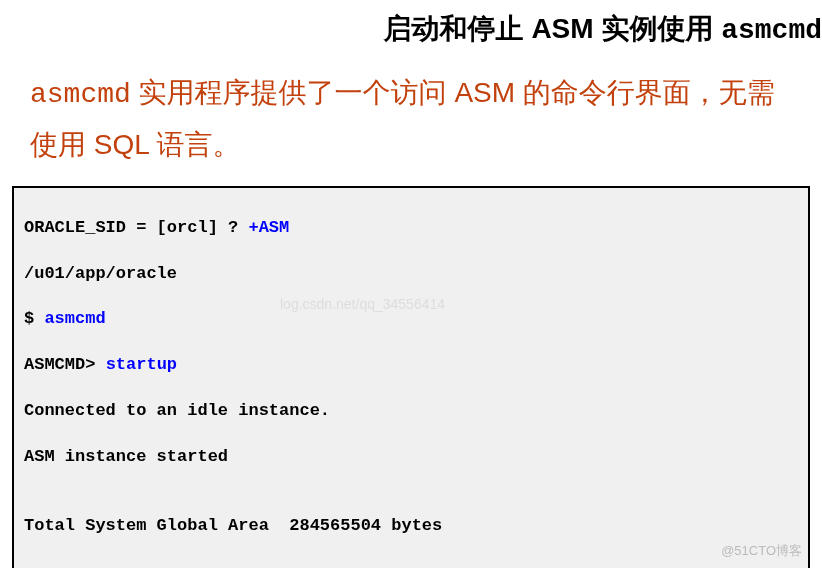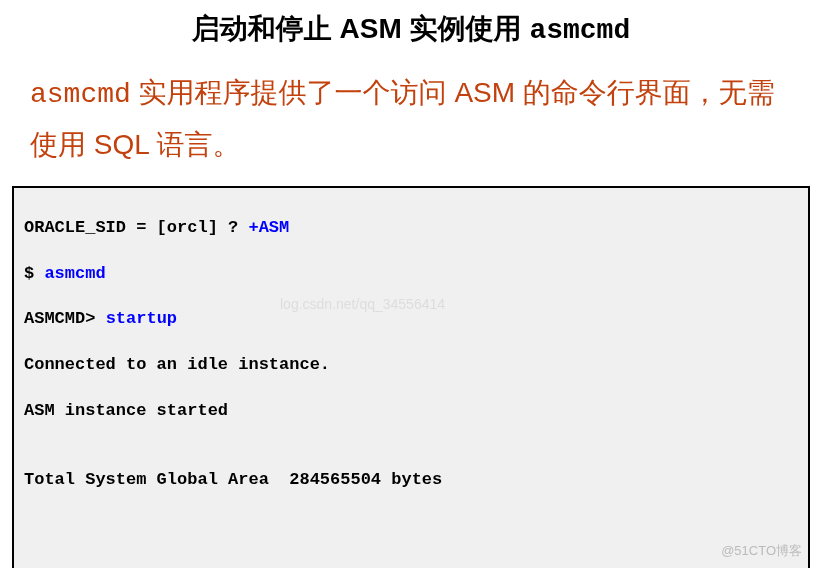--- a/index.html
+++ b/index.html
@@ -8,21 +8,21 @@
       box-sizing: border-box;
     }
     body {
       width: 822px;
       height: 568px;
       background: #ffffff;
       font-family: "Microsoft YaHei", "SimSun", Arial, sans-serif;
       position: relative;
     }
     .page-title {
-      text-align: center;
+      text-align: right;
       font-size: 28px;
       font-weight: bold;
       padding: 10px 0 20px 0;
       color: #000;
     }
     .page-title .mono {
       font-family: "Courier New", monospace;
       font-weight: bold;
     }
     .description {
@@ -78,20 +78,21 @@
 <h1 class="page-title">
   <span>启动和停止 </span><span>ASM</span><span> 实例使用 </span><span class="mono">asmcmd</span>
 </h1>
 
 <p class="description">
   <span class="mono">asmcmd</span><span> 实用程序提供了一个访问 ASM 的命令行界面，无需使用 SQL 语言。</span>
 </p>
 
 <div class="terminal">
 <span class="terminal-line"><span>ORACLE_SID = [orcl] ? </span><span class="blue">+ASM</span></span>
+<span class="terminal-line">/u01/app/oracle</span>
 <span class="terminal-line"><span>$ </span><span class="blue">asmcmd</span></span>
 <span class="terminal-line"><span>ASMCMD&gt; </span><span class="blue">startup</span></span>
 <span class="terminal-line">Connected to an idle instance.</span>
 <span class="terminal-line">ASM instance started</span>
 <span class="terminal-line"></span>
 <span class="terminal-line">Total System Global Area  284565504 bytes</span>
 
 
 
 

